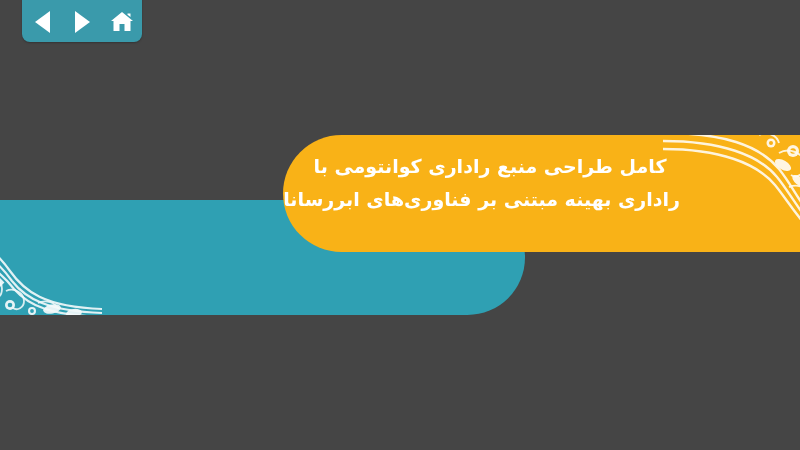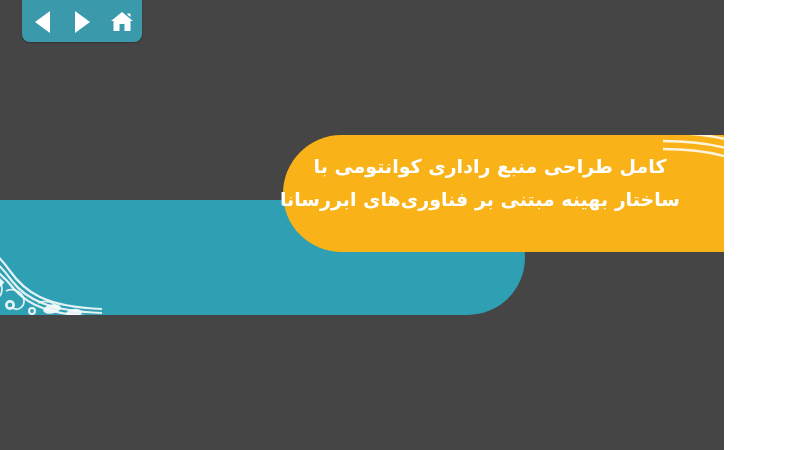--- a/index.html
+++ b/index.html
@@ -6,21 +6,21 @@
     margin: 0;
     padding: 0;
     background: #ffffff;
   }
   body {
     font-family: "DejaVu Sans", sans-serif;
   }
 
   .slide {
     position: relative;
-    width: 724px;
+    width: 800px;
     height: 450px;
     overflow: hidden;
     background: #454545;
   }
 
   
   .teal-band {
     position: absolute;
     left: -40px;
     top: 200px;
@@ -180,21 +180,21 @@
         <path d="M156,48 C168,44 178,52 178,62 C178,71 170,76 164,72"></path>
         <path d="M126,58 C136,54 148,60 150,70"></path>
         <path d="M96,6 C104,2 114,6 116,14"></path>
         <path d="M150,96 C160,92 172,98 174,108"></path>
       </g>
     </svg>
   </div>
 
   <div class="title-block">
     <span class="title-line">کامل طراحی منبع راداری کوانتومی با</span>
-    <span class="title-line">ساختار بهینه مبتنی بر فناوری‌های ابررسانا</span>
+    <span class="title-line">راداری بهینه مبتنی بر فناوری‌های ابررسانا</span>
   </div>
 
   <div class="navbar">
     <div class="nav-btn">
       <div class="tri-left"></div>
     </div>
     <div class="nav-btn">
       <div class="tri-right"></div>
     </div>
     <div class="nav-btn">

